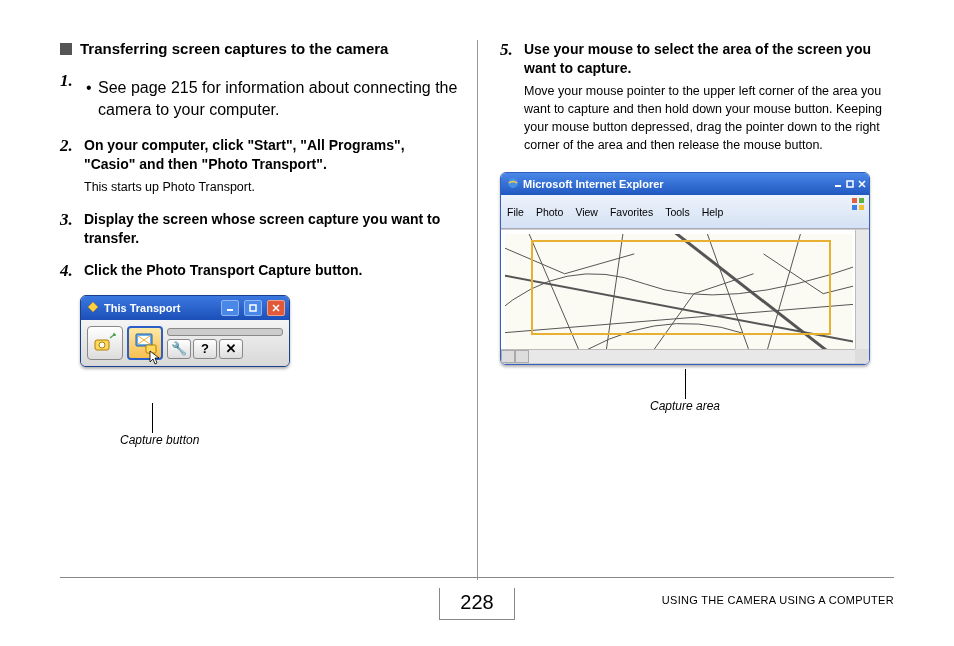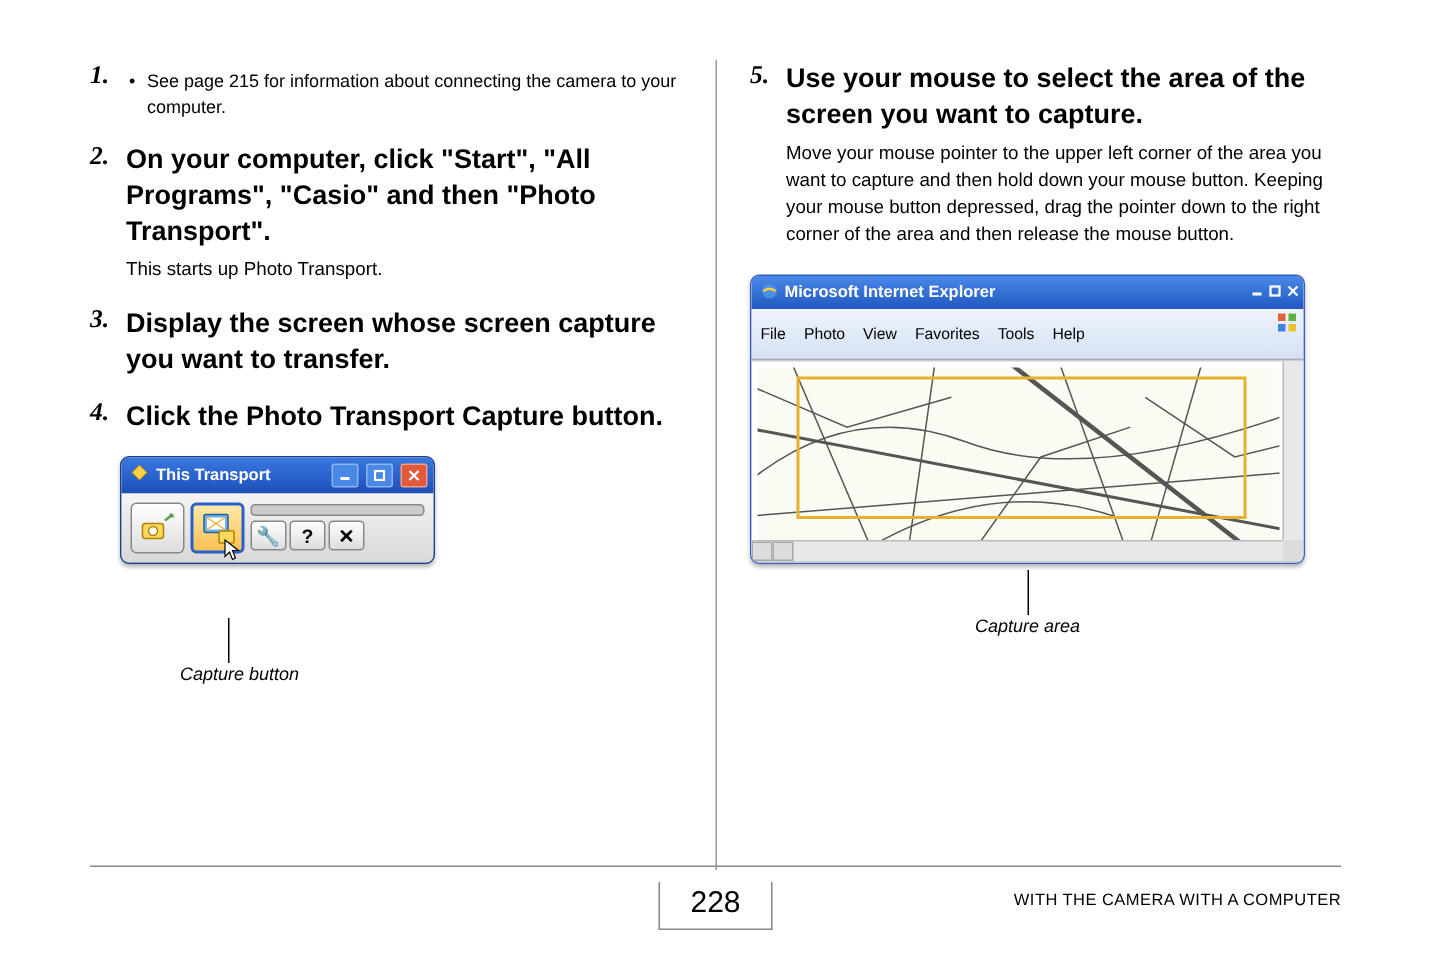--- a/index.html
+++ b/index.html
@@ -56,30 +56,30 @@
     font-size: 17px;
     font-family: 'Times New Roman', serif;
     flex-shrink: 0;
     min-width: 16px;
   }
   .step-body {
     flex: 1;
   }
   .step-title {
     font-weight: bold;
-    font-size: 18px;
+    font-size: 14px;
     line-height: 1.35;
   }
   .step-desc {
     font-size: 12.5px;
     line-height: 1.45;
     margin-top: 4px;
   }
   .sub-bullet {
-    font-size: 12px;
+    font-size: 16px;
     line-height: 1.4;
     margin-top: 6px;
     padding-left: 14px;
     position: relative;
   }
   .sub-bullet::before {
     content: "•";
     position: absolute;
     left: 2px;
     top: 0;
@@ -309,20 +309,24 @@
     letter-spacing: 0.3px;
   }
 </style>
 </head>
 <body>
 
 <div class="page-content">
 
   <div class="column left">
 
+    <div class="section-heading">
+      <span class="bullet"></span>
+      <span>Transferring screen captures to the camera</span>
+    </div>
 
     <ol class="steps">
 
       <li>
         <span class="step-num">1.</span>
         <div class="step-body">
           <div class="sub-bullet">See page 215 for information about connecting the camera to your computer.</div>
         </div>
       </li>
 
@@ -494,14 +498,14 @@
         <div class="callout-line"></div>
         <div class="callout-label">Capture area</div>
       </div>
     </div>
 
   </div>
 </div>
 
 <div class="footer">
   <div class="page-num-box">228</div>
-  <div class="footer-label">WITH THE CAMERA WITH A COMPUTER</div>
+  <div class="footer-label">USING THE CAMERA USING A COMPUTER</div>
 </div>
 
 </body></html>

